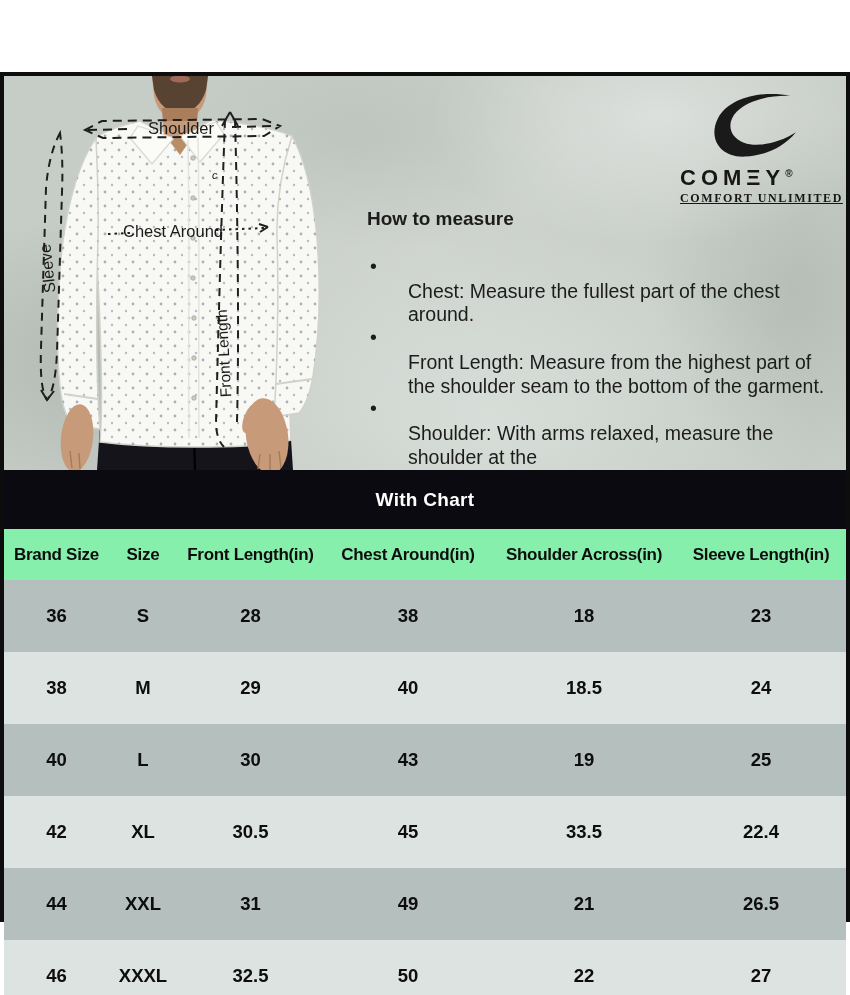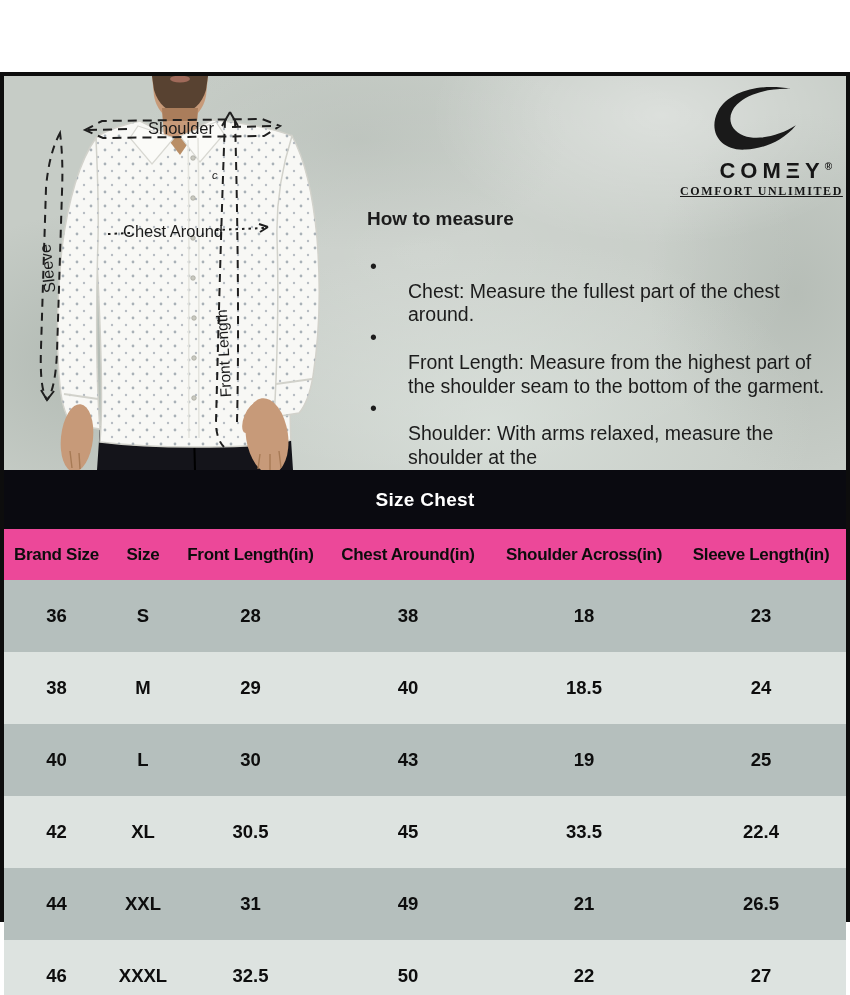--- a/index.html
+++ b/index.html
@@ -26,21 +26,21 @@
       radial-gradient(ellipse 260px 210px at 10% 72%, rgba(118,133,124,.25), rgba(118,133,124,0) 70%),
       radial-gradient(ellipse 430px 250px at 58% 88%, rgba(228,235,230,.55), rgba(228,235,230,0) 75%),
       radial-gradient(ellipse 300px 160px at 42% 16%, rgba(148,158,150,.22), rgba(148,158,150,0) 70%),
       radial-gradient(ellipse 210px 260px at 94% 55%, rgba(138,148,140,.26), rgba(138,148,140,0) 70%),
       radial-gradient(ellipse 520px 300px at 50% 45%, rgba(255,255,255,.16), rgba(255,255,255,0) 75%);
   }
   svg.scene { position:absolute; left:0; top:0; }
   .scene text { font-family:"Liberation Sans", sans-serif; fill:#1b1b1b; }
 
   
-  .logo { position:absolute; top:6px; right:14px; width:152px; text-align:right; color:#161616; }
+  .logo { position:absolute; top:13px; right:14px; width:152px; text-align:left; color:#161616; }
   .logo svg { display:block; margin:0 auto; }
   .logo .name { font-size:22px; font-weight:bold; letter-spacing:5px; margin-top:-2px; white-space:nowrap; }
   .logo .name sup { font-size:10px; letter-spacing:0; }
   .logo .tagline { font-family:"Liberation Serif", serif; font-size:12px; font-weight:bold; letter-spacing:1.6px; margin-top:0; white-space:nowrap;text-decoration:underline; }
 
   
   .howto { position:absolute; left:357px; top:132px; width:476px; color:#1c1c1c; }
   .howto .title { font-size:19px; font-weight:bold; margin:0 0 26px 6px; }
   .howto ul { list-style:none; margin:0; padding:0; font-size:19.5px; line-height:23.7px; }
   .howto li { position:relative; padding-left:47px; white-space:pre-line; }
@@ -52,21 +52,21 @@
     display:flex; align-items:center; justify-content:center;
   }
   .bar .t { color:#ffffff; font-size:19px; font-weight:bold; letter-spacing:.3px; }
 
   
   table.sizes {
     width:842px; border-collapse:collapse; table-layout:fixed;
     text-align:center; color:#0d0d0d;
   }
   table.sizes th {
-    height:51px; background:#ec4899; font-size:17px; font-weight:bold;
+    height:51px; background:#86efac; font-size:17px; font-weight:bold;
     letter-spacing:-.3px; padding:0; overflow:hidden; white-space:nowrap;
   }
   table.sizes td { height:56px; font-size:18.5px; font-weight:bold; padding:8px; }
   tr.dark td  { background:#b5bfbd; }
   tr.light td { background:#dde3e0; }
 </style>
 </head>
 <body>
 
 <div class="frame">
@@ -173,21 +173,21 @@
         </li>
         <li>
           <span class="dot">•</span><span>Shoulder: With arms relaxed, measure the shoulder at the
 back from edge to edge.</span>
         </li>
       </ul>
     </div>
   </div>
 
   <div class="bar">
-    <span class="t">Size Chest</span>
+    <span class="t">With Chart</span>
   </div>
 
   <table class="sizes">
     <colgroup>
       <col style="width:105px">
         <col style="width:68px">
         <col style="width:147px">
       <col style="width:168px">
         <col style="width:184px">
         <col style="width:170px">

